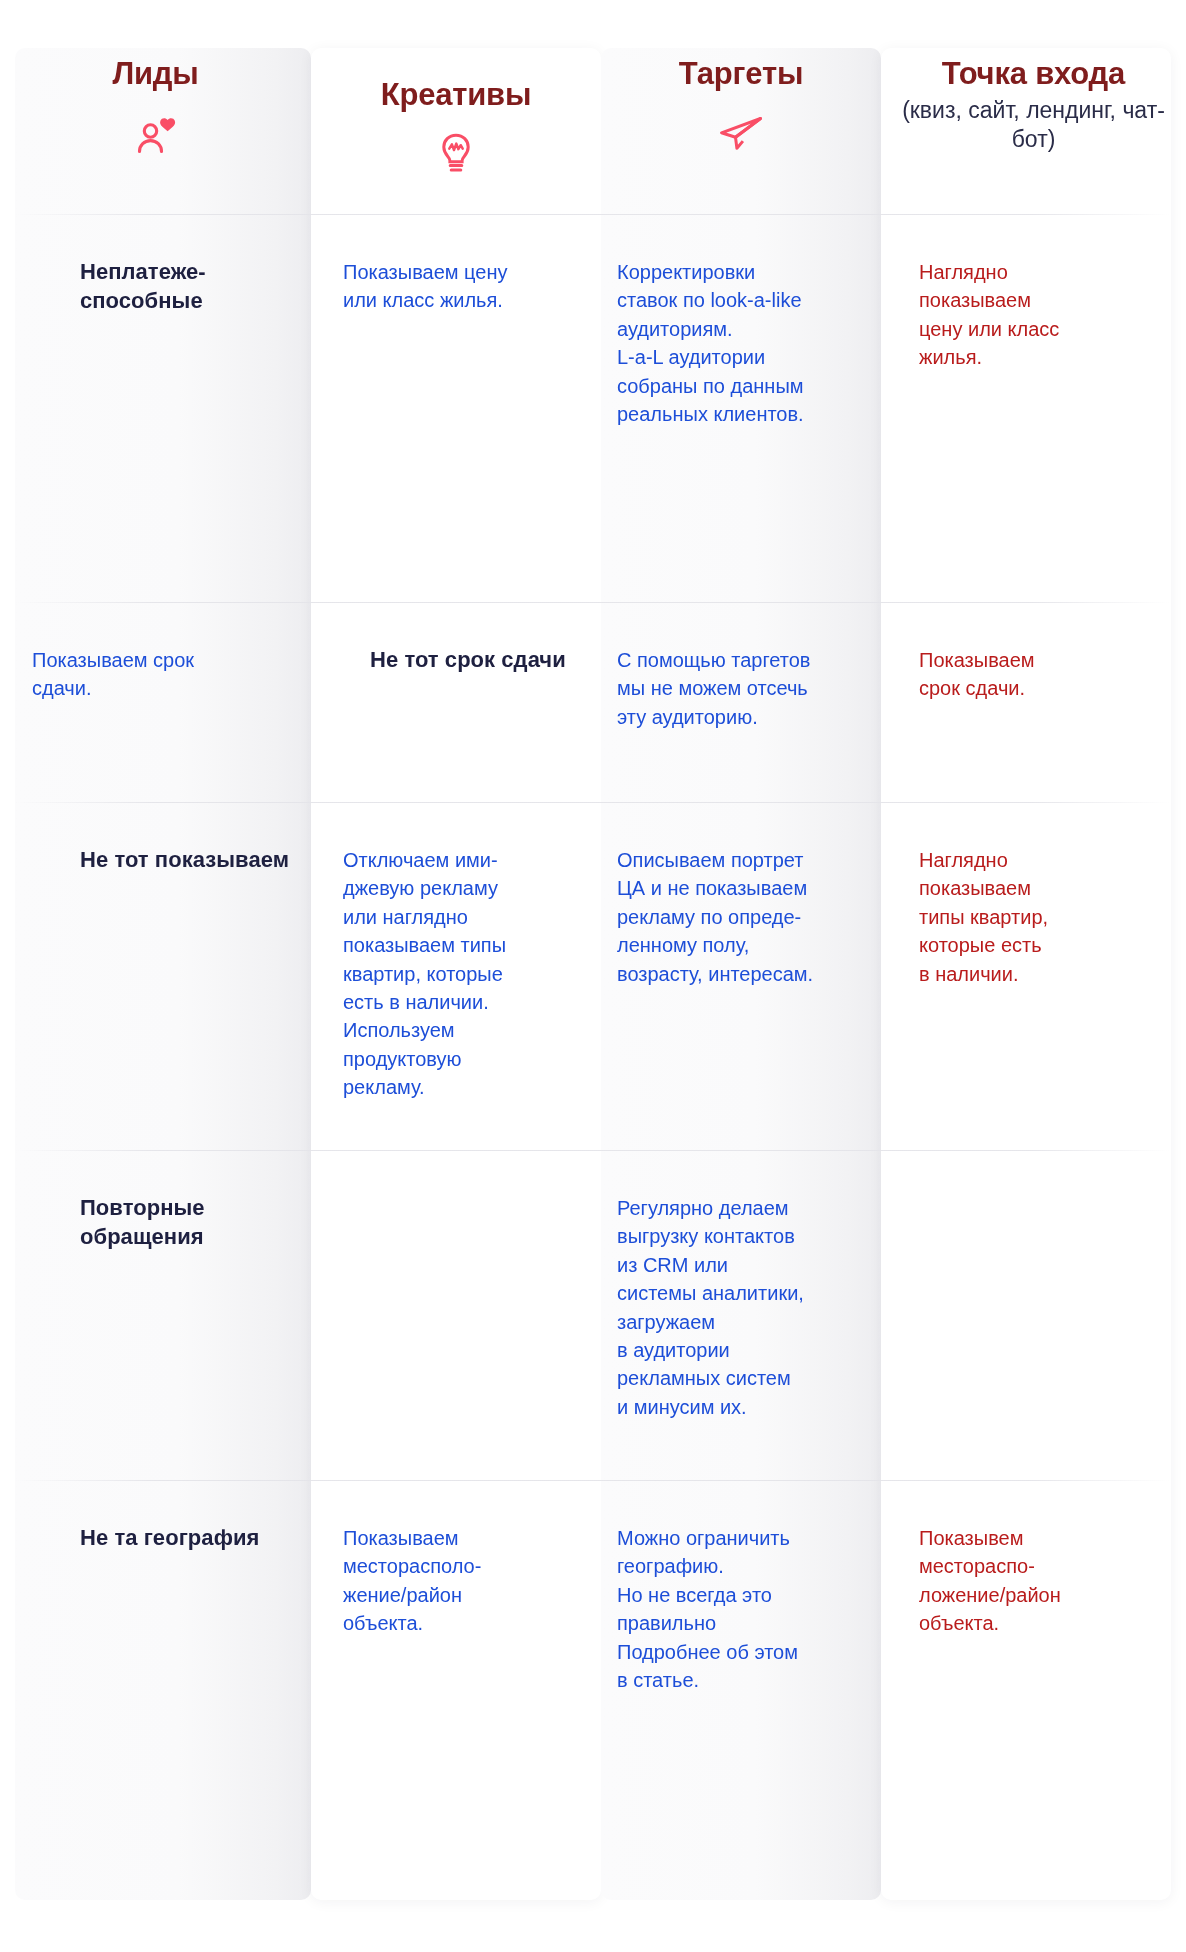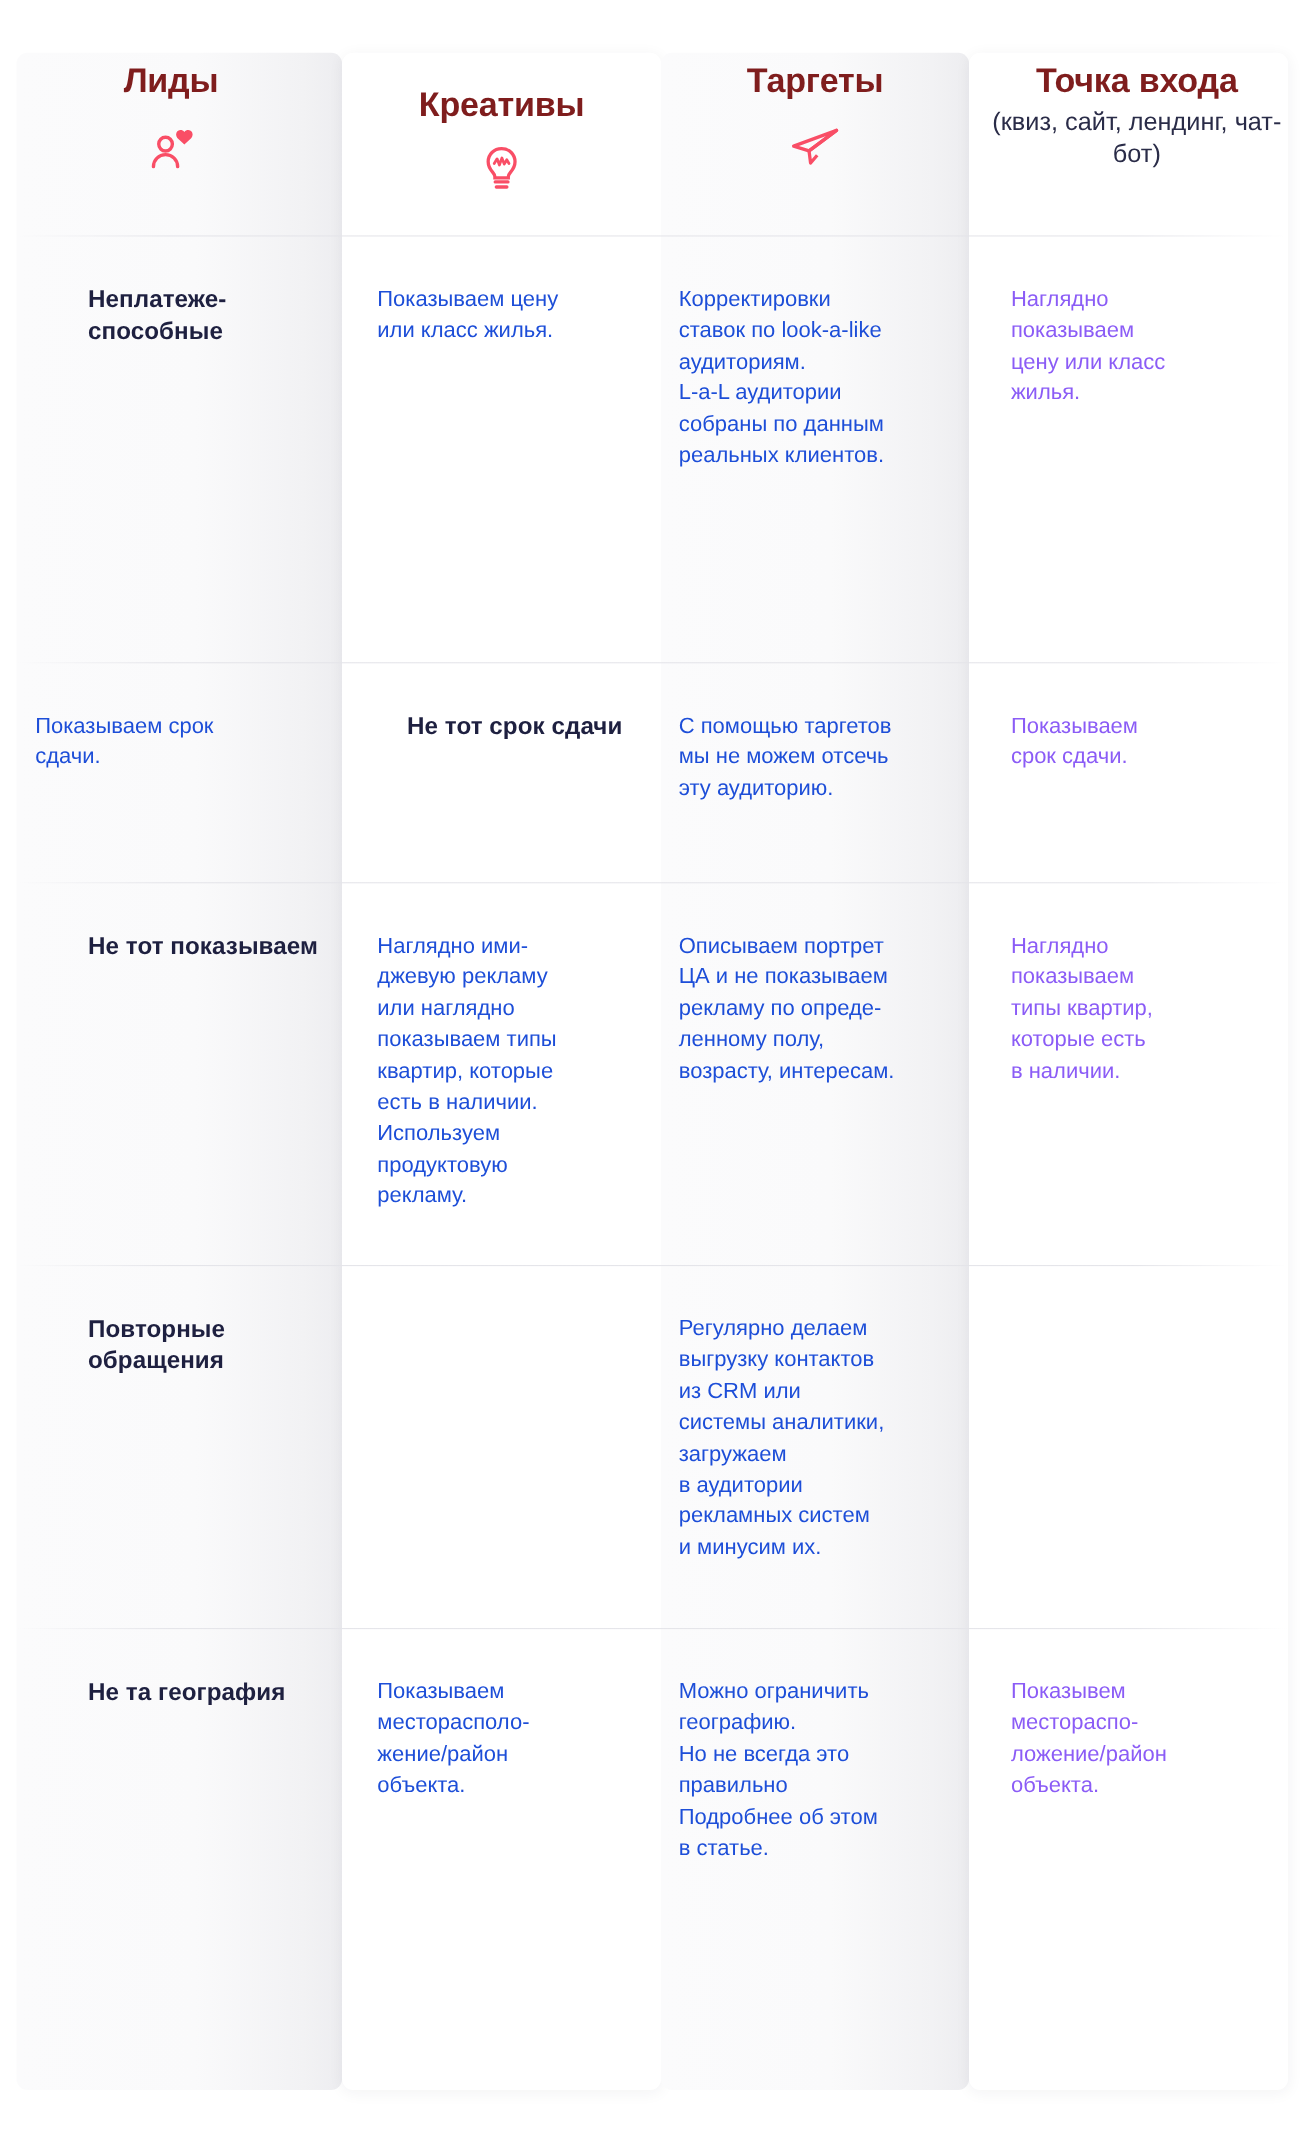--- a/index.html
+++ b/index.html
@@ -137,21 +137,21 @@
     line-height: 1.3;
     letter-spacing: 0.05px;
   }
   .cell-text {
     font-size: 20px;
     font-weight: 400;
     color: #1d4ed8;
     line-height: 1.42;
     white-space: pre-line;
   }
-  .c4 .cell-text { color: #8b5cf6; }
+  .c4 .cell-text { color: #b91c1c; }
 
   svg { display: block; }
 </style>
 </head>
 <body>
 
 <div class="table-wrap">
 
   <div class="col-bands">
     <div class="band shaded band-c1"></div>
@@ -248,21 +248,21 @@
 срок сдачи.</div>
       </div>
     </div>
 
     <div class="row body-row r3">
       <div class="cell c1">
         <div class="lead-label">Не тот
 показываем</div>
       </div>
       <div class="cell c2">
-        <div class="cell-text">Наглядно ими-
+        <div class="cell-text">Отключаем ими-
 джевую рекламу
 или наглядно
 показываем типы
 квартир, которые
 есть в наличии.
 Используем
 продуктовую
 рекламу.</div>
       </div>
       <div class="cell c3">

